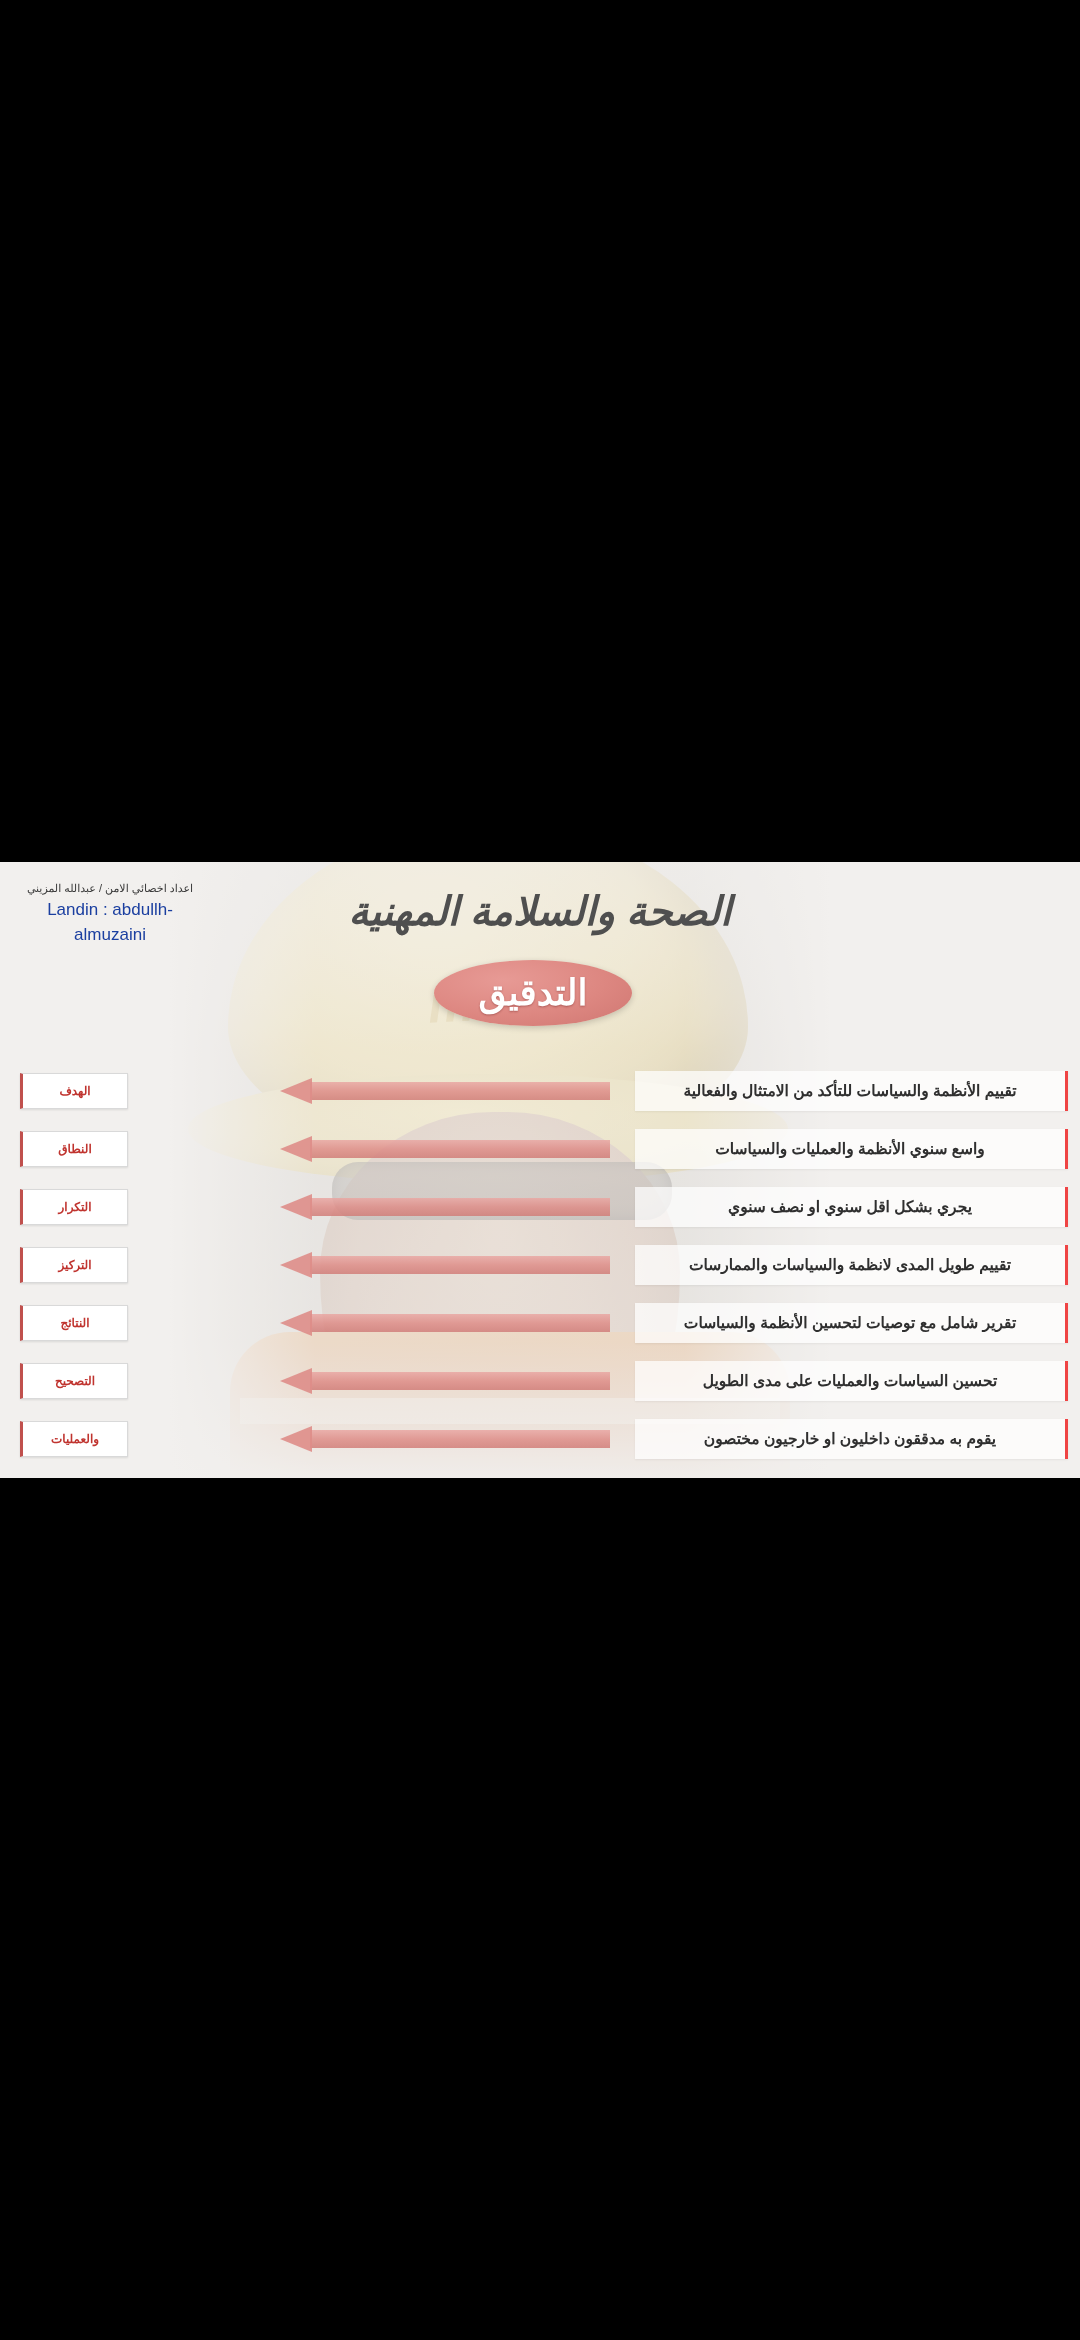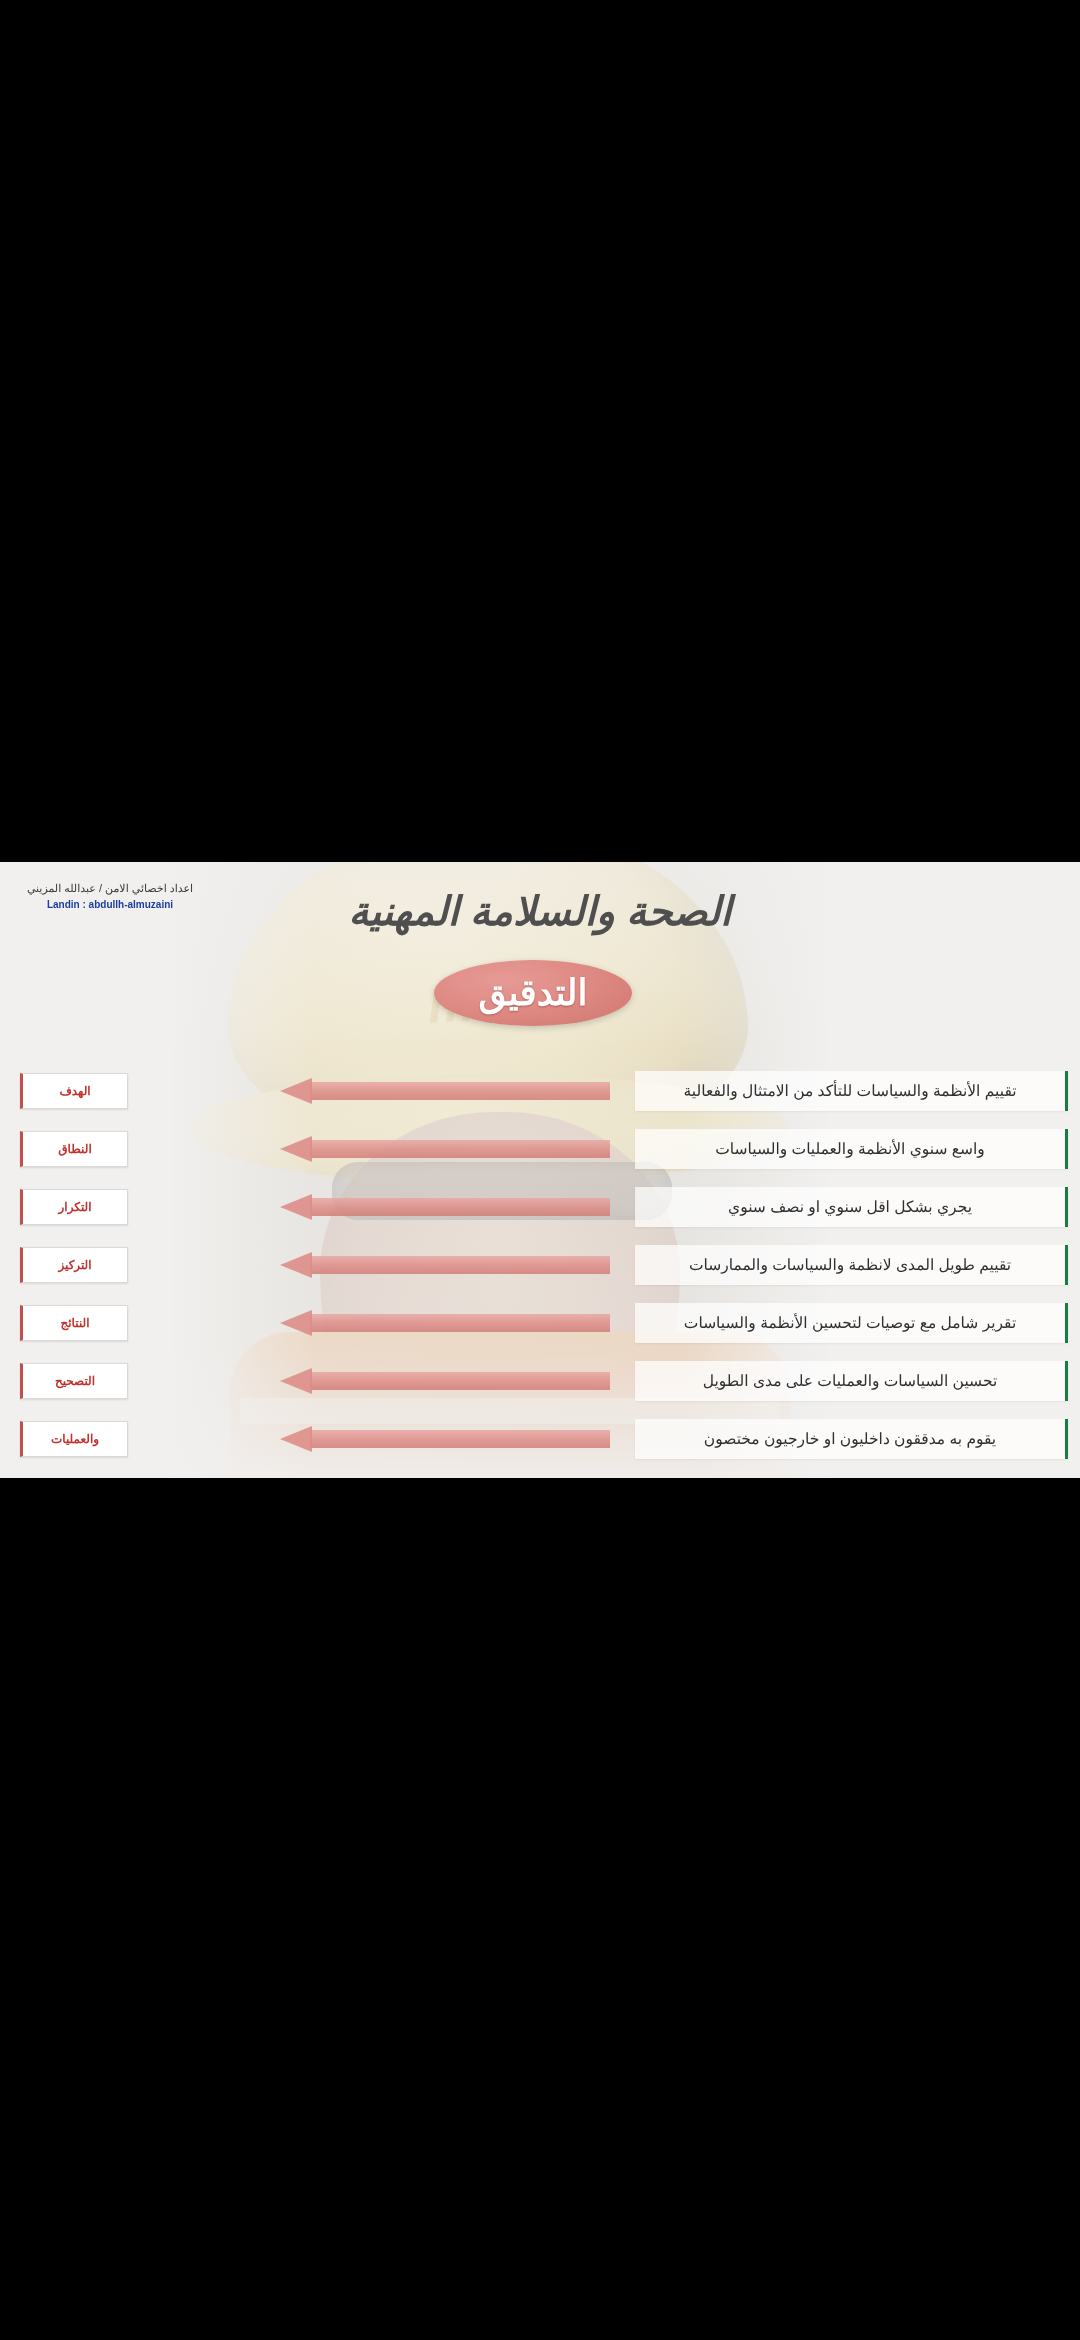--- a/index.html
+++ b/index.html
@@ -125,23 +125,23 @@
     width: 180px;
     text-align: center;
     line-height: 1.5;
     margin-left: 12px;
   }
   #credit .line1 {
     font-size: 11px;
     color: #3a3a3a;
   }
   #credit .line2 {
-    font-size: 10px;
+    font-size: 17px;
     color: #1b3fa0;
-    font-weight: bold;
+    font-weight: normal;
     direction: ltr;
   }
 
   
   #title {
     position: absolute;
     right: 0;
     left: 0;
     top: 26px;
     text-align: center;
@@ -185,26 +185,26 @@
     align-items: center;
   }
 
   
   .desc {
     position: absolute;
     right: 12px;
     width: 430px;
     height: 40px;
     background: rgba(255,255,255,.72);
-    border-right: 3px solid #15803d;
+    border-right: 3px solid #ef4444;
     display: flex;
     align-items: center;
     justify-content: center;
     font-size: 15.5px;
-    font-weight: normal;
+    font-weight: bold;
     color: #2f2f2f;
     box-shadow: 0 1px 2px rgba(0,0,0,.06);
   }
 
   
   .arrow {
     position: absolute;
     right: 470px;
     width: 330px;
     height: 26px;

